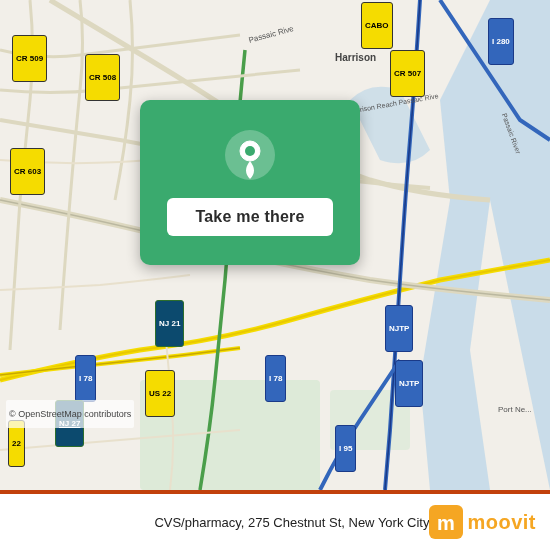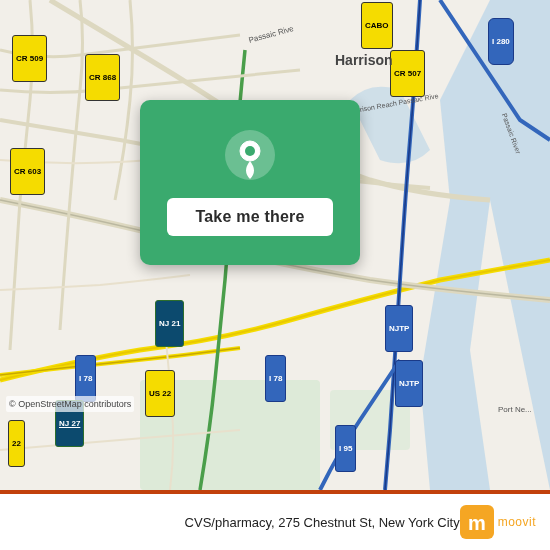--- a/index.html
+++ b/index.html
@@ -94,35 +94,35 @@
       gap: 4px;
       flex-shrink: 0;
     }
 
     .moovit-m {
       width: 34px;
       height: 34px;
     }
 
     .moovit-text {
-      font-size: 12px;
-      font-weight: 400;
+      font-size: 20px;
+      font-weight: 700;
       color: #f5a623;
       letter-spacing: 0.5px;
     }
 
     
     .osm-credit {
       position: absolute;
-      bottom: 78px;
+      bottom: 62px;
       left: 6px;
       font-size: 9px;
       color: #444;
       background: rgba(255,255,255,0.7);
-      padding: 3px 3px;
+      padding: 9px 3px;
       border-radius: 2px;
     }
 
     
     .shield {
       position: absolute;
       background: #f5dc00;
       border: 1.5px solid #333;
       border-radius: 3px;
       font-size: 8px;
@@ -187,36 +187,36 @@
 
       <path d="M440,0 Q460,30 480,60 Q500,90 520,120 L550,140" stroke="#3366bb" stroke-width="4" fill="none"></path>
 
       <path d="M0,160 Q60,165 120,162 Q180,158 240,155" stroke="#e8e0cc" stroke-width="2" fill="none"></path>
       <path d="M0,290 Q50,288 100,285 Q150,280 190,275" stroke="#e8e0cc" stroke-width="2" fill="none"></path>
       <path d="M170,490 Q175,450 172,410 Q169,370 165,330" stroke="#e8e0cc" stroke-width="2" fill="none"></path>
       <path d="M0,450 Q60,445 120,440 Q180,435 240,430" stroke="#e8e0cc" stroke-width="2" fill="none"></path>
     </svg>
 
     <div class="shield" style="top:3px;left:390px;margin-top:47px;">CR 507</div>
-    <div class="shield shield-blue" style="top:18px;left:488px;border-radius:6px;">I 280</div>
+    <div class="shield shield-blue" style="top:18px;left:488px;">I 280</div>
     <div class="shield" style="top:35px;left:12px;">CR 509</div>
-    <div class="shield" style="top:54px;left:85px;">CR 868</div>
+    <div class="shield" style="top:54px;left:85px;">CR 508</div>
     <div class="shield" style="top:148px;left:10px;">CR 603</div>
     <div class="shield shield-green" style="top:300px;left:155px;">NJ 21</div>
     <div class="shield shield-blue" style="top:355px;left:75px;">I 78</div>
     <div class="shield shield-blue" style="top:355px;left:265px;">I 78</div>
     <div class="shield" style="top:370px;left:145px;">US 22</div>
     <div class="shield shield-green" style="top:400px;left:55px;text-decoration:underline;">NJ 27</div>
     <div class="shield" style="top:420px;left:8px;">22</div>
     <div class="shield shield-blue" style="top:305px;left:385px;">NJTP</div>
     <div class="shield shield-blue" style="top:360px;left:395px;">NJTP</div>
     <div class="shield shield-blue" style="top:425px;left:335px;">I 95</div>
     <div class="shield" style="top:2px;left:361px;">CABO</div>
 
-    <div style="position:absolute;top:52px;left:335px;font-size:14px;color:#444;font-weight:600;">Harrison</div>
+    <div style="position:absolute;top:52px;left:335px;font-size:10px;color:#444;font-weight:600;">Harrison</div>
     <div style="position:absolute;top:30px;left:248px;font-size:8px;color:#555;transform:rotate(-15deg);">Passaic Rive</div>
     <div style="position:absolute;top:100px;left:348px;font-size:7px;color:#555;transform:rotate(-10deg);">Harrison Reach Passaic Rive</div>
     <div style="position:absolute;top:130px;left:490px;font-size:7px;color:#555;transform:rotate(70deg);">Passaic River</div>
     <div style="position:absolute;top:405px;left:450px;font-size:8px;color:#555;padding-left:48px;">Port Ne...</div>
 
     <div class="card-overlay">
 
       <svg class="pin-icon" viewBox="0 0 52 52" xmlns="http://www.w3.org/2000/svg">
         <circle cx="26" cy="26" r="25" fill="white" opacity="0.25"></circle>
         <circle cx="26" cy="22" r="10" fill="white" stroke="white" stroke-width="1"></circle>

